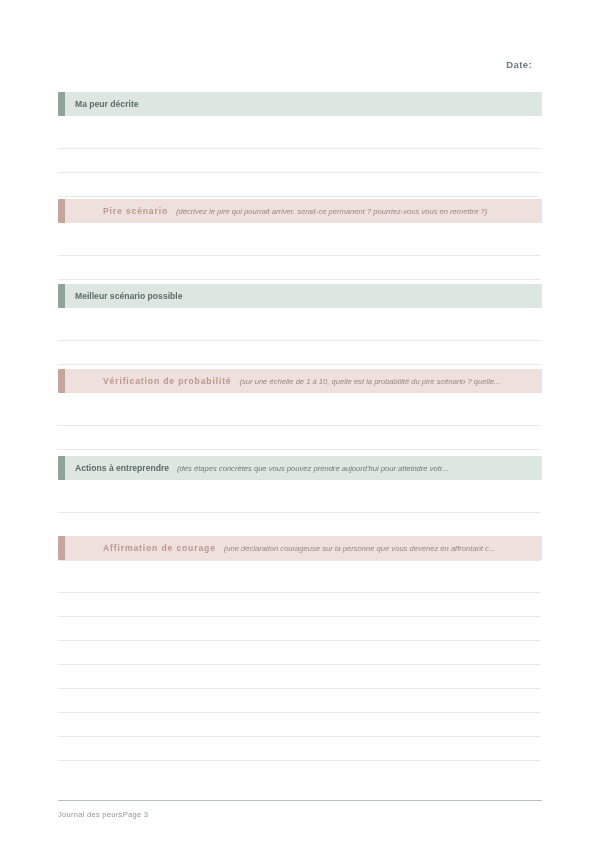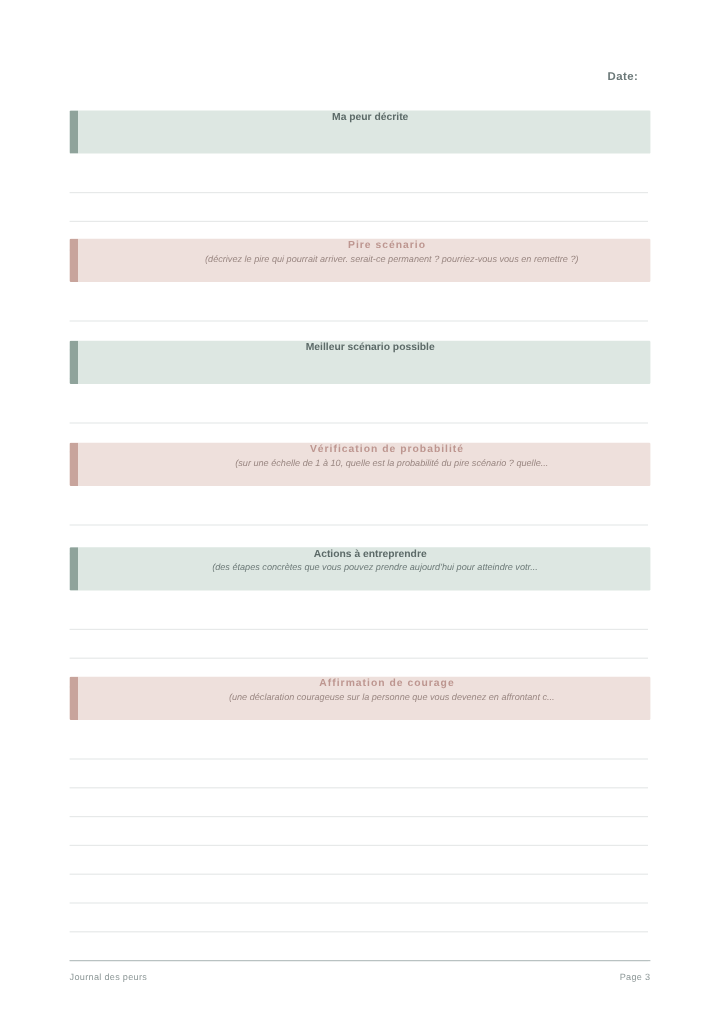--- a/index.html
+++ b/index.html
@@ -51,28 +51,27 @@
   }
 
   
   .section {
     position: absolute;
     left: 58px;
     width: 484px;
   }
   .sec-head {
     position: relative;
-    height: 36px;
+    height: 24px;
     box-sizing: border-box;
     display: flex;
     align-items: center;
     padding-left: 17px;
     overflow: hidden;
     border-radius: 1px;
-    flex-direction: column;
   }
   .sec-head .tab {
     position: absolute;
     left: 0;
     top: 0;
     bottom: 0;
     width: 7px;
     border-radius: 1px 0 0 1px;
   }
   .sec-title {
@@ -125,21 +124,20 @@
     top: 800px;
     width: 484px;
   }
   .footer-rule {
     border-top: 1px solid #b9c2c2;
     height: 0;
     width: 100%;
   }
   .footer-row {
     display: flex;
-    justify-content: space-between;
     align-items: baseline;
     margin-top: 9px;
     font-size: 7.6px;
     color: #8e9898;
     letter-spacing: 0.25px;
   }
 </style>
 </head>
 <body>
 
@@ -200,21 +198,21 @@
           <span class="tab"></span>
           <span class="sec-title">Actions à entreprendre</span>
           <span class="sec-hint">(des étapes concrètes que vous pouvez prendre aujourd'hui pour atteindre votr...</span>
         </div>
         <div class="lines">
           <div class="line" style="top: 32px;"></div>
           <div class="line" style="top: 56px;"></div>
           <div class="line" style="top: 80px;"></div>
         </div>
       </div>
-      <div class="section v-pink" style="top: 564px;">
+      <div class="section v-pink" style="top: 536px;">
         <div class="sec-head">
           <span class="tab"></span>
           <span class="sec-title">Affirmation de courage</span>
           <span class="sec-hint">(une déclaration courageuse sur la personne que vous devenez en affrontant c...</span>
         </div>
         <div class="lines">
           <div class="line" style="top: 32px;"></div>
           <div class="line" style="top: 56px;"></div>
           <div class="line" style="top: 80px;"></div>
           <div class="line" style="top: 104px;"></div>

